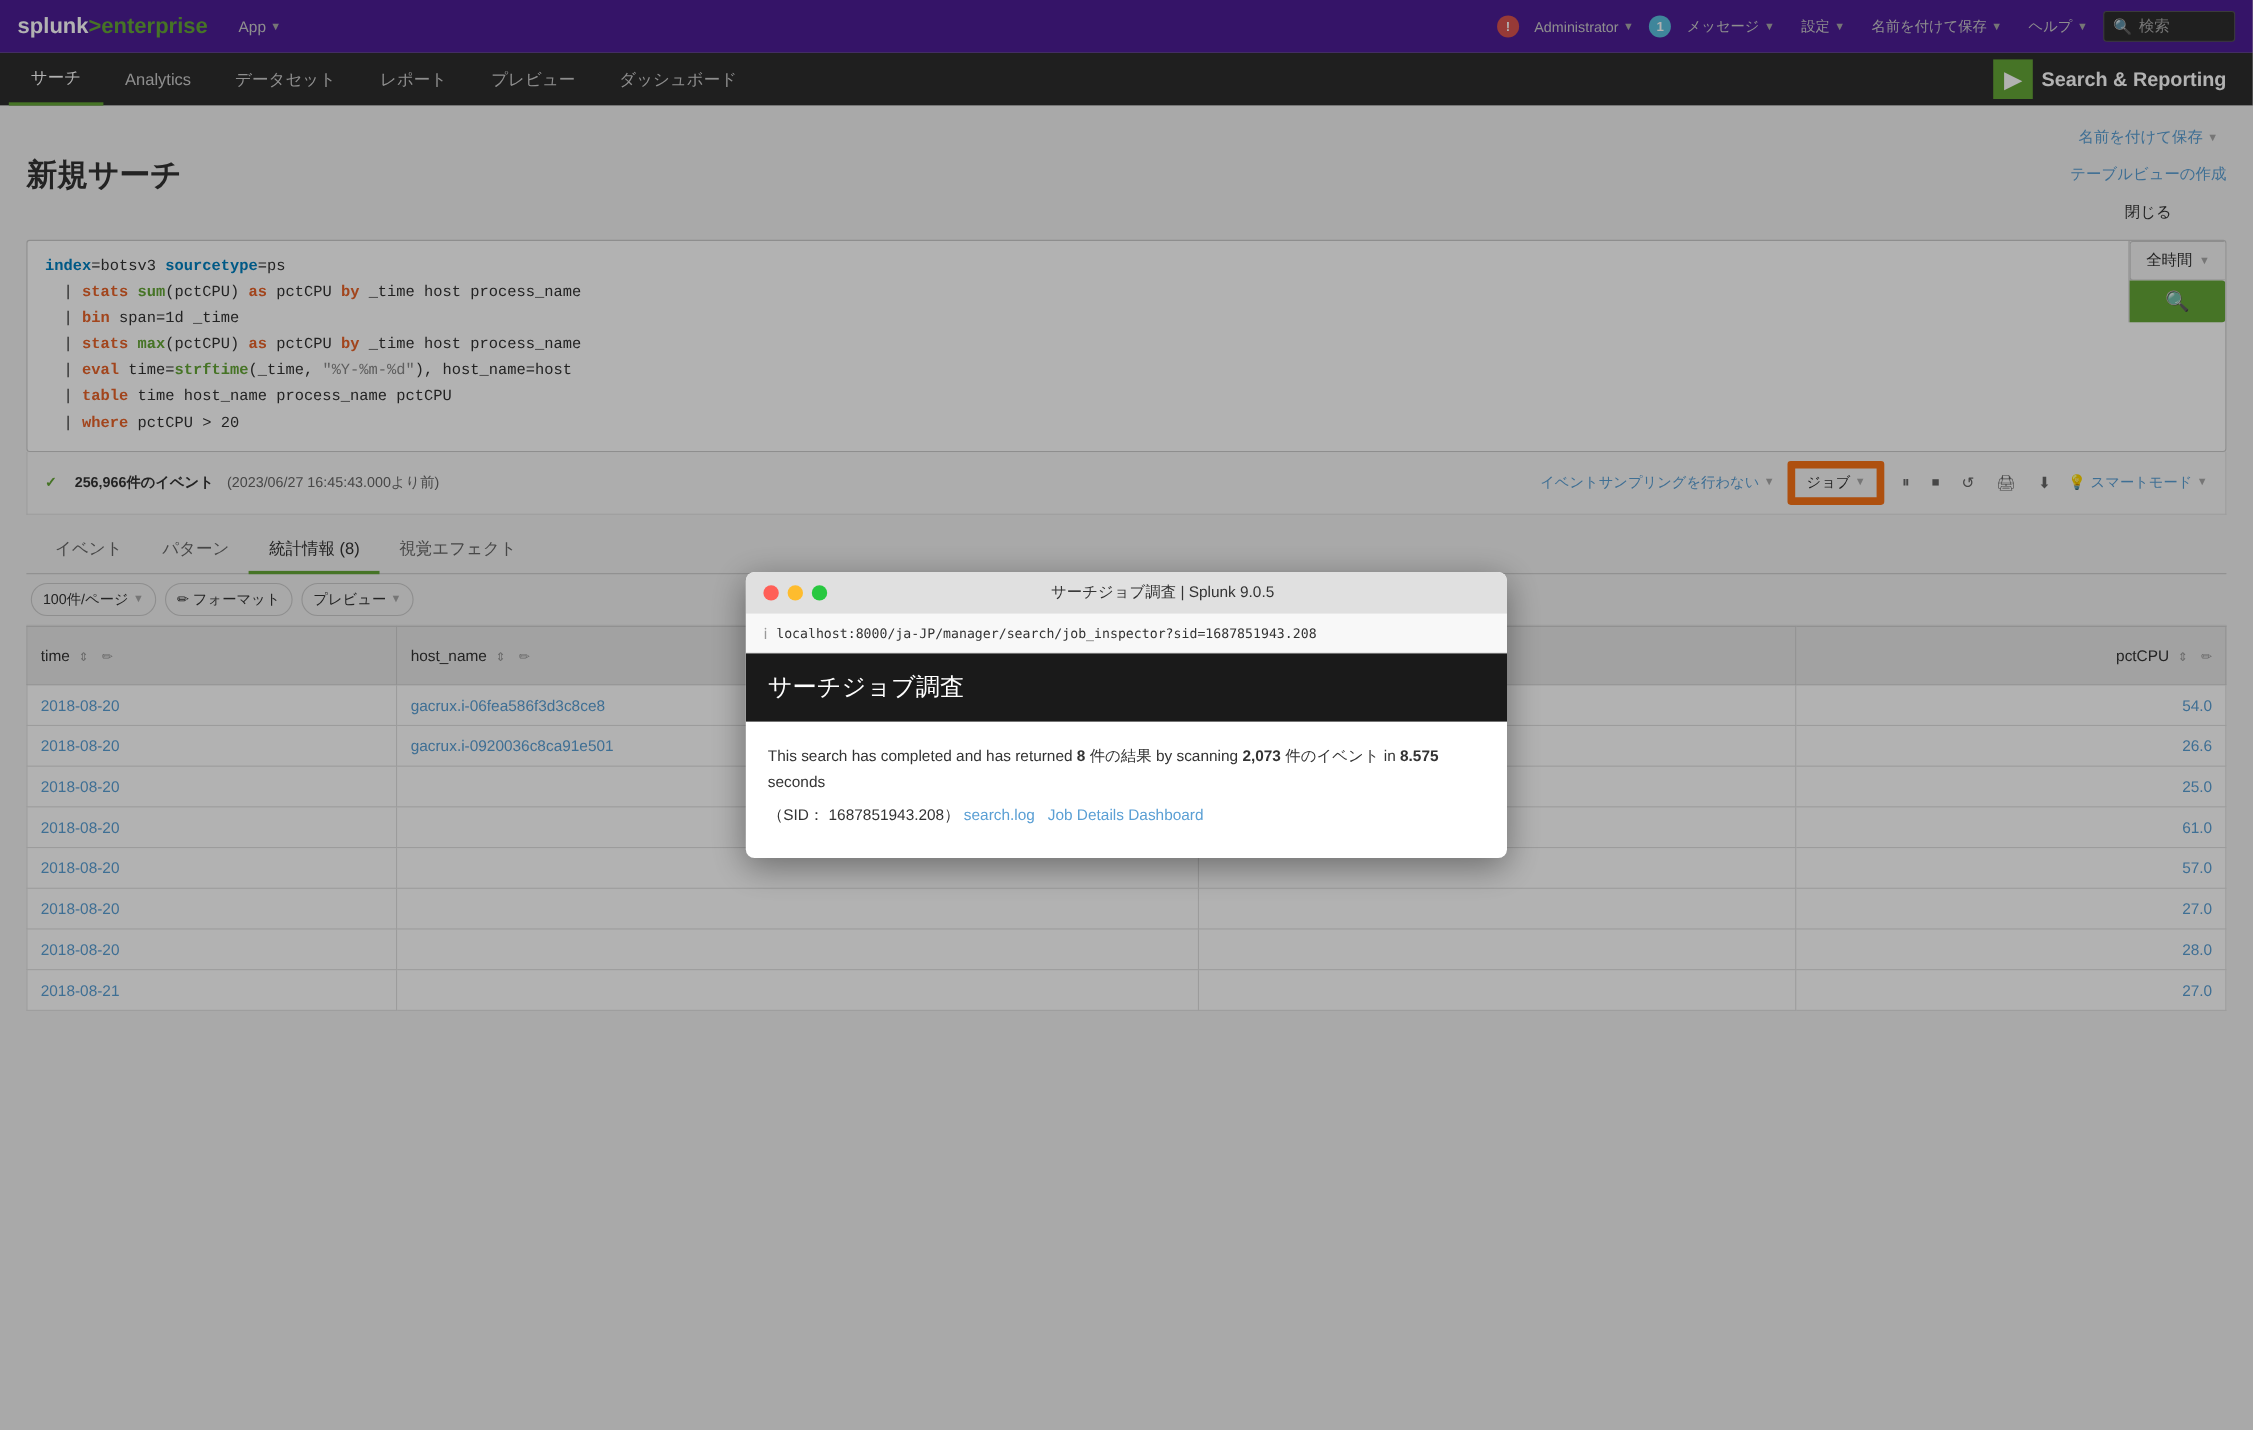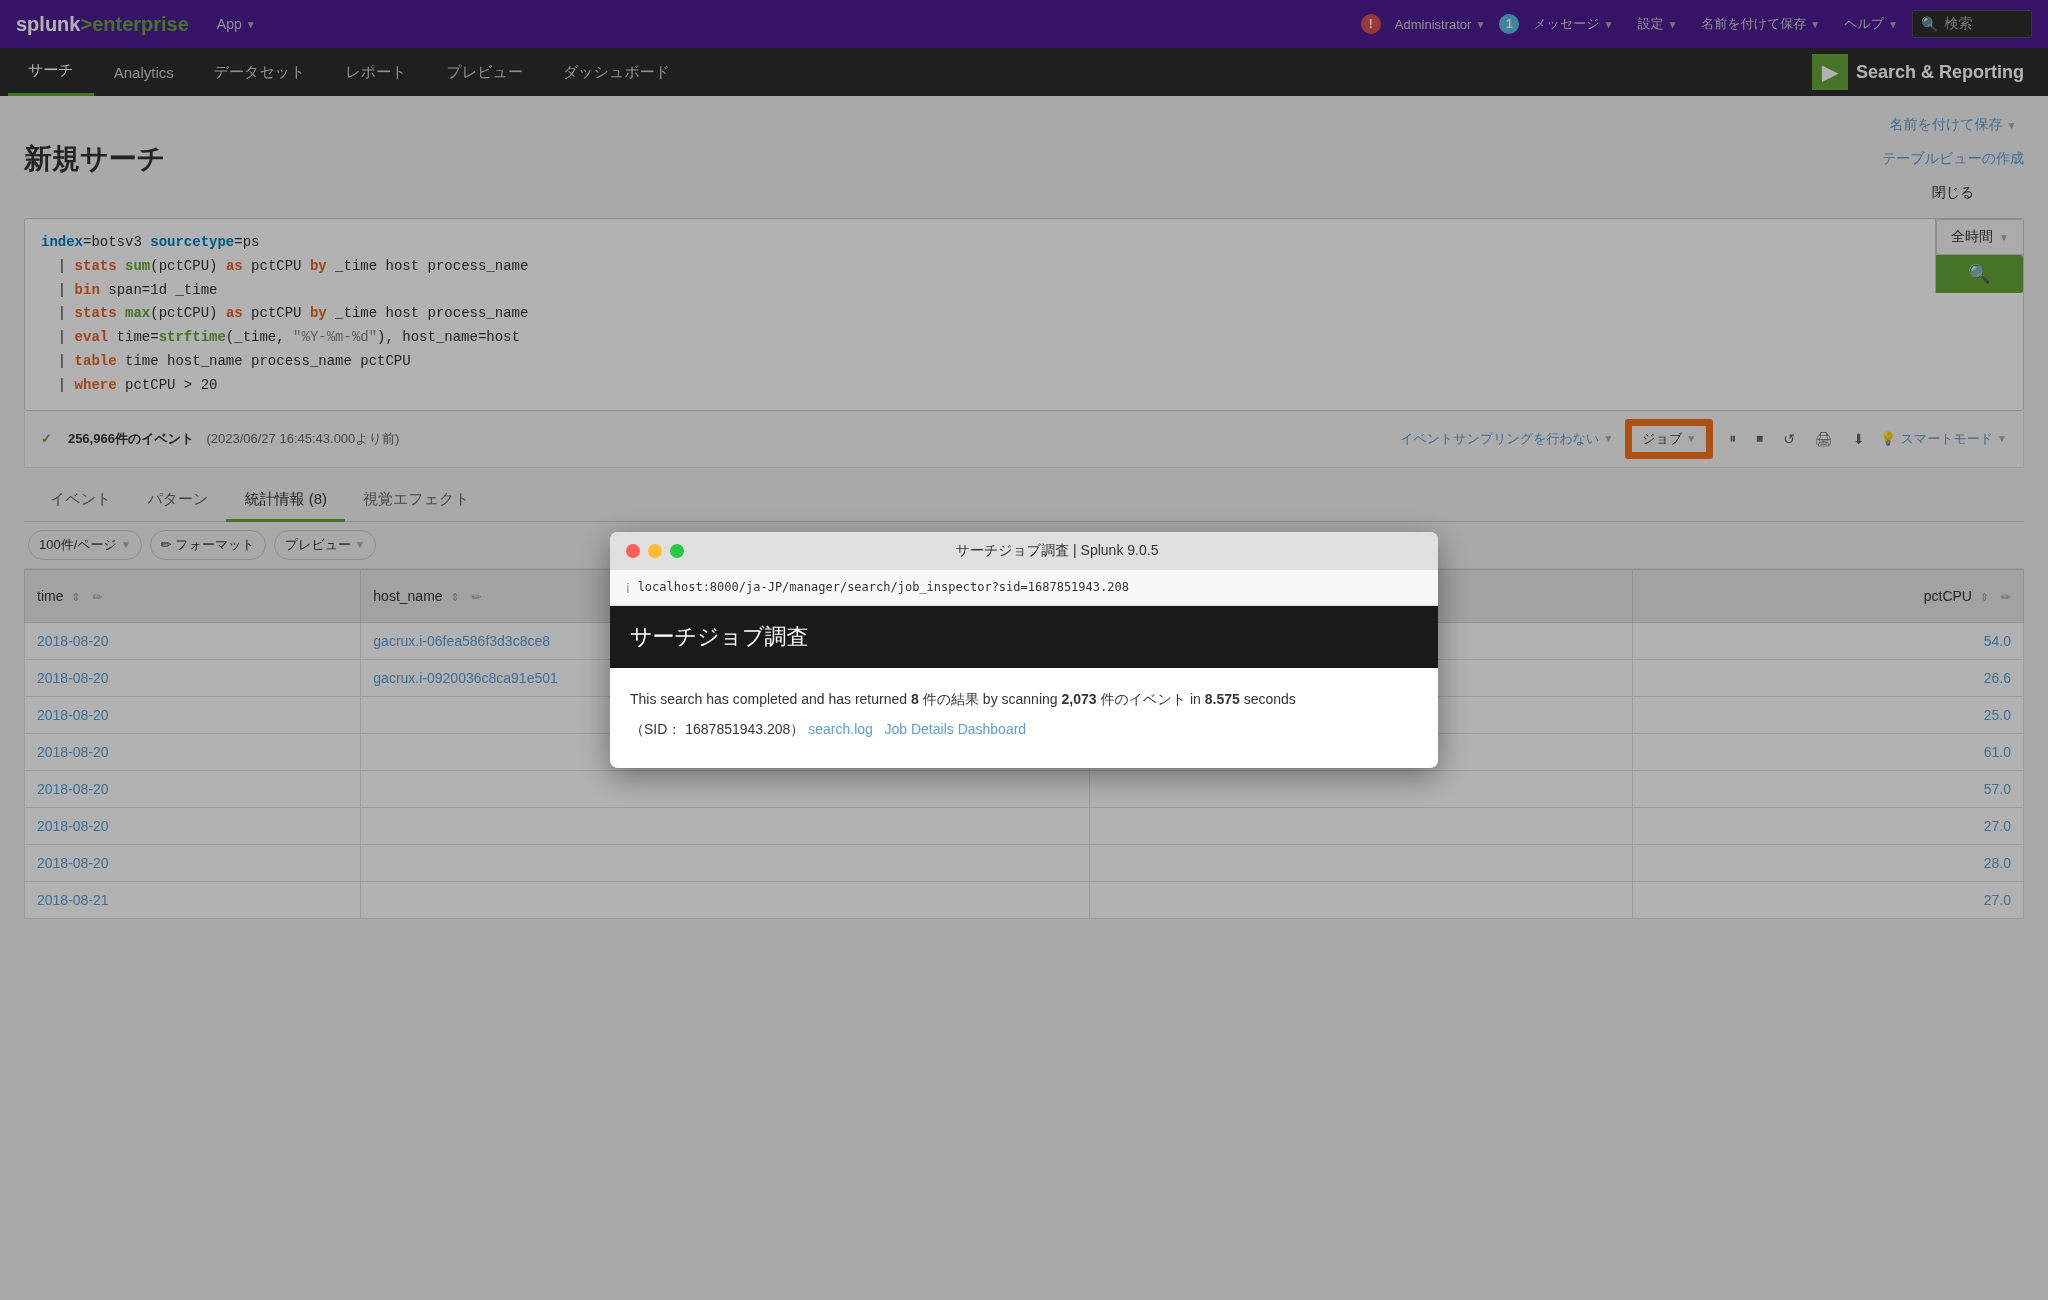--- a/index.html
+++ b/index.html
@@ -363,21 +363,21 @@
       background: rgba(0,0,0,0.3);
       display: flex;
       align-items: center;
       justify-content: center;
       z-index: 1000;
     }
     .modal-window {
       background: #fff;
       border-radius: 8px;
       box-shadow: 0 8px 32px rgba(0,0,0,0.4);
-      width: 828px;
+      width: 692px;
       overflow: hidden;
     }
     .modal-titlebar {
       background: #e0e0e0;
       padding: 10px 16px;
       display: flex;
       align-items: center;
       gap: 8px;
     }
     .modal-btn-red {

